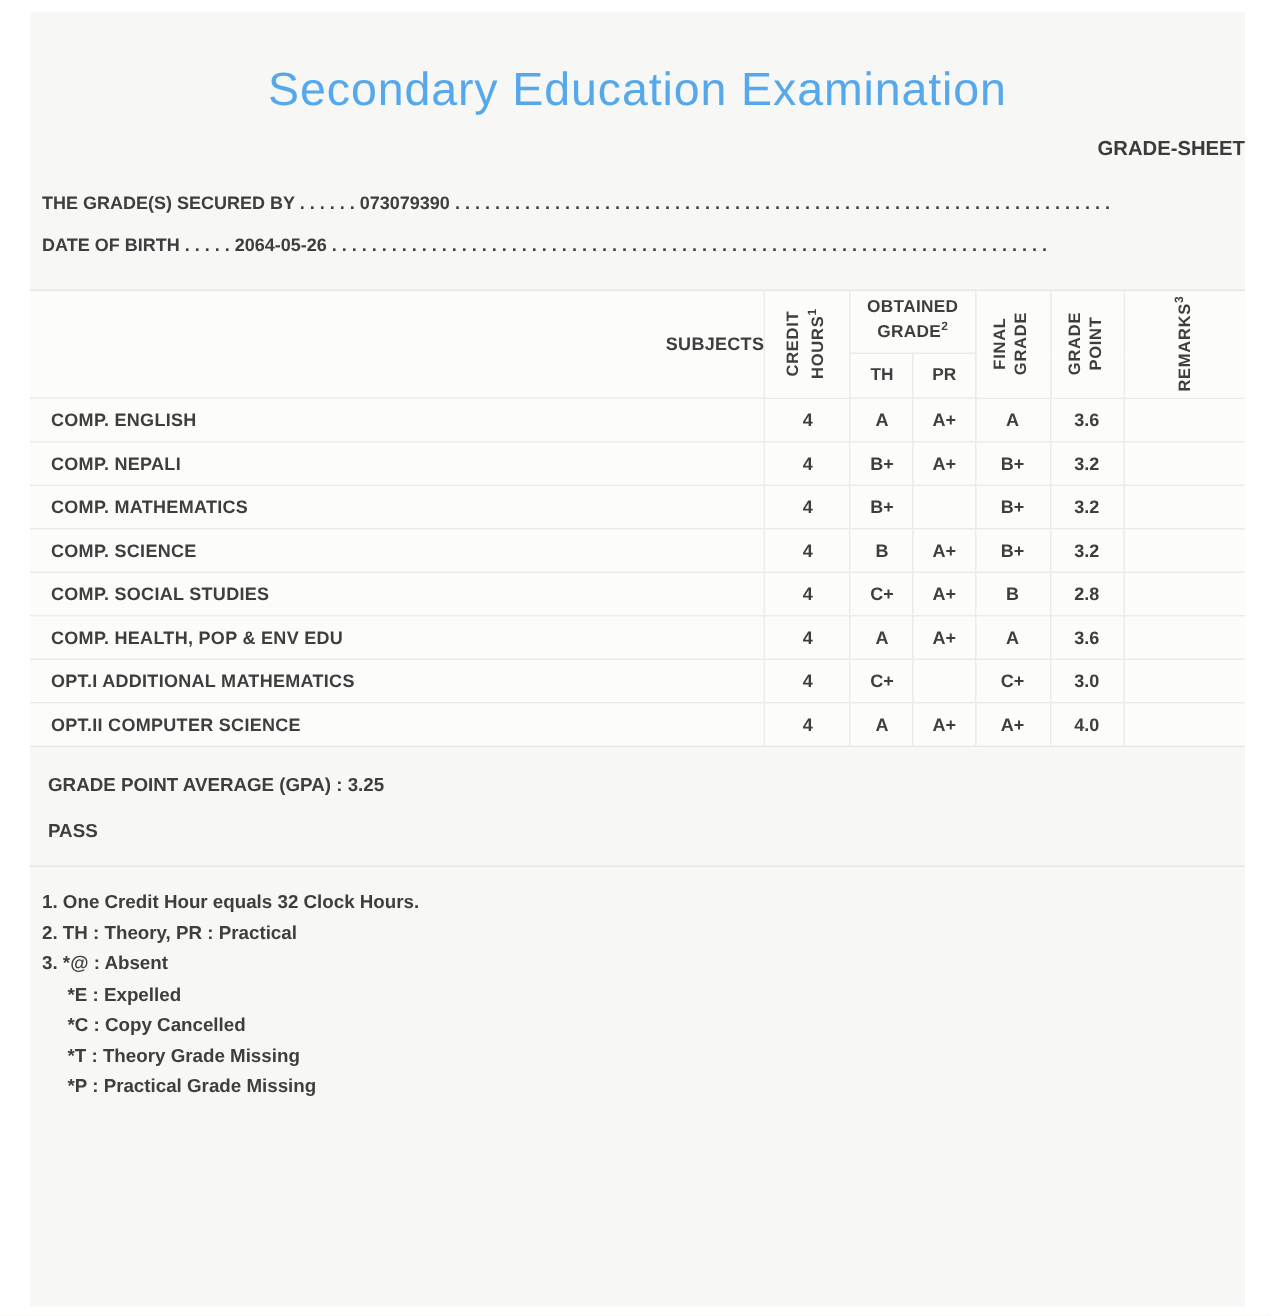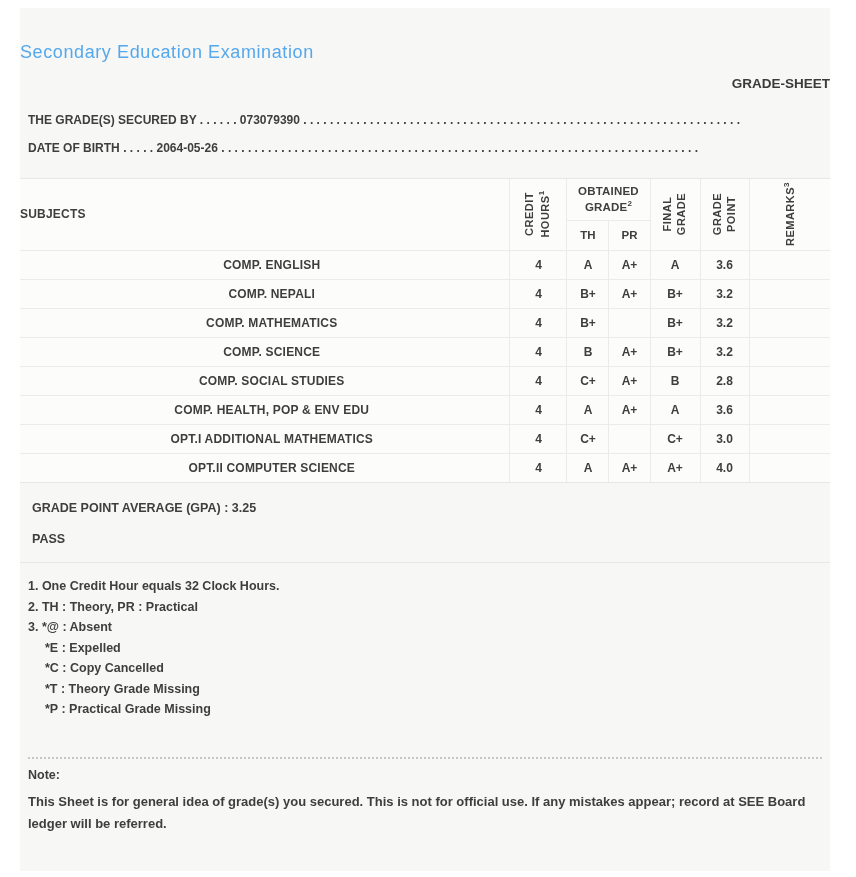--- a/index.html
+++ b/index.html
@@ -14,22 +14,22 @@
   }
   .sheet {
     width: 810px;
     min-height: 863px;
     margin: 8px 26px 6px 20px;
     background: #f7f7f5;
     padding: 34px 0 20px 0;
   }
   .title {
     margin: 0;
-    text-align: left;
-    font-size: 18px;
+    text-align: center;
+    font-size: 31px;
     font-weight: 400;
     letter-spacing: 0.6px;
     color: #55a8ec;
   }
   .subtitle {
     margin: 13px 0 0 0;
     text-align: right;
     font-size: 13.5px;
     font-weight: 700;
     color: #3b3b3b;
@@ -55,39 +55,39 @@
     table-layout: fixed;
   }
   table.grades th, table.grades td {
     border: 1px solid #ecebe9;
     font-weight: 700;
     color: #3f3e3e;
     background: #fcfcfb;
     padding: 0;
   }
   thead th { background: #f9f9f7; }
-  th.subjects-h { text-align: left; padding-left: 14px; font-size: 12px; letter-spacing: 0.2px; }
+  th.subjects-h { text-align: right; padding-left: 14px; font-size: 12px; letter-spacing: 0.2px; }
   th.og { height: 41px; text-align: center; vertical-align: middle; font-size: 11.5px; line-height: 1.3; letter-spacing: 0.2px; }
   th.sub { height: 30px; text-align: center; vertical-align: middle; font-size: 11.5px; }
   th.vcell { position: relative; }
   .vtext {
     position: absolute;
     top: 50%; left: 50%;
     transform: translate(-50%,-50%) rotate(-90deg);
     text-align: center;
     line-height: 1.25;
     font-size: 11px;
     letter-spacing: 0.5px;
     width: 52px;
   }
   .vtext.narrow { width: 46px; }
   .vtext.wide  { width: 86px; white-space: nowrap; }
   sup { font-size: 8px; }
   tbody td { height: 29px; text-align: center; vertical-align: middle; font-size: 12px; }
-  tbody td.subj { text-align: center; padding-left: 14px; letter-spacing: 0.2px; }
+  tbody td.subj { text-align: left; padding-left: 14px; letter-spacing: 0.2px; }
   .gpa {
     border-bottom: 1px solid #e8e7e5;
     padding: 18px 12px 16px 12px;
     font-weight: 700;
     font-size: 12.5px;
   }
   .gpa-line { margin-bottom: 17px; }
   .result-line { margin: 0; }
   .footnotes { padding: 13px 8px 0 8px; font-weight: 700; font-size: 12.5px; }
   .fn { line-height: 20.5px; }
@@ -249,18 +249,14 @@
   <div class="footnotes">
     <div class="fn">1. One Credit Hour equals 32 Clock Hours.</div>
     <div class="fn">2. TH : Theory, PR : Practical</div>
     <div class="fn">3. *@ : Absent</div>
     <div class="fn indent">*E : Expelled</div>
     <div class="fn indent">*C : Copy Cancelled</div>
     <div class="fn indent">*T : Theory Grade Missing</div>
     <div class="fn indent">*P : Practical Grade Missing</div>
   </div>
 
-  <div class="note">
-    <div>Note:</div>
-    <p class="note-text">This Sheet is for general idea of grade(s) you secured. This is not for official use. If any mistakes appear; record at SEE Board ledger will be referred.</p>
-  </div>
 
 </div>
 
 </body></html>

